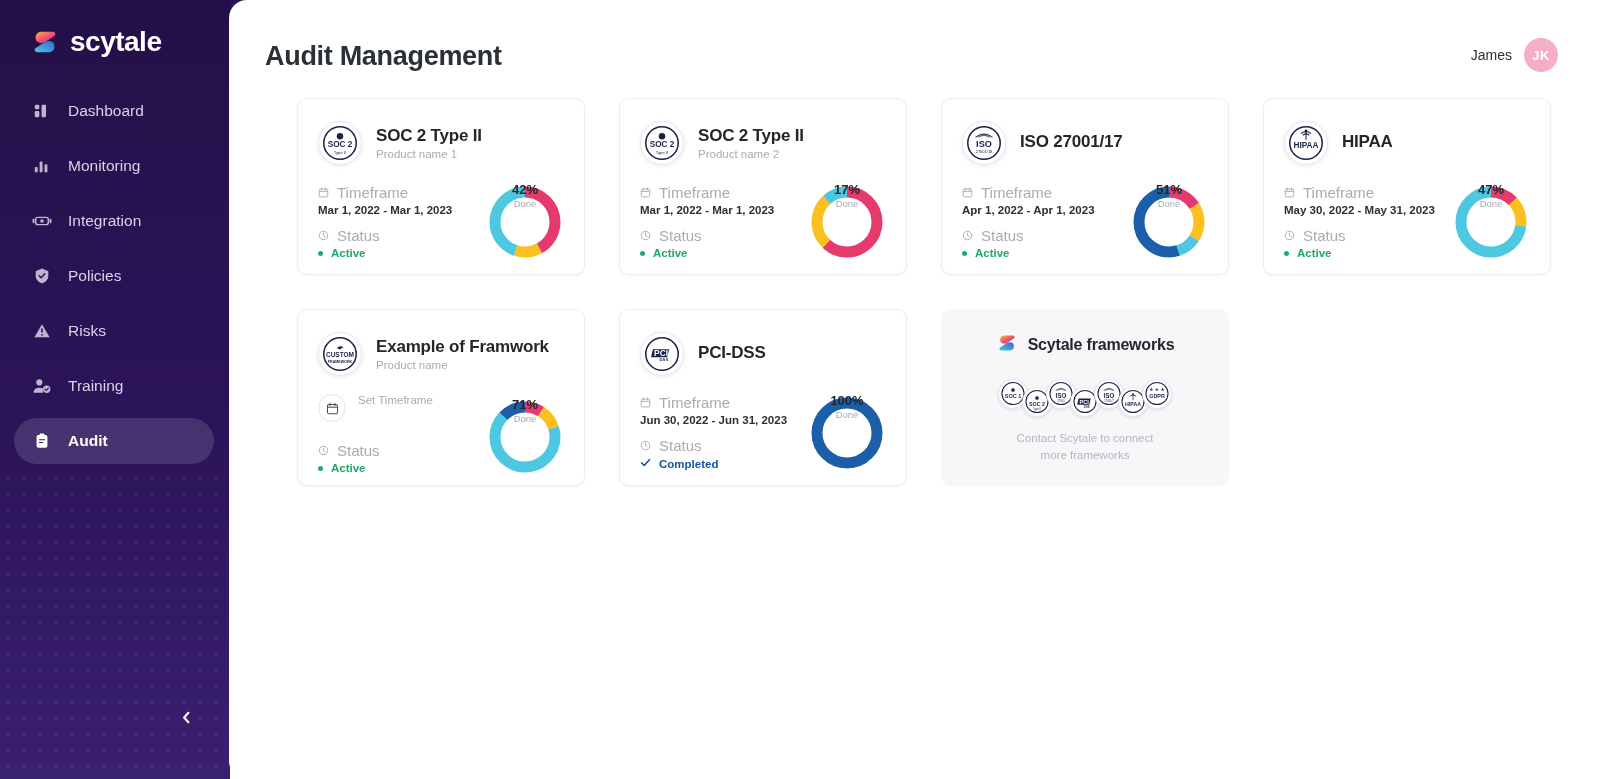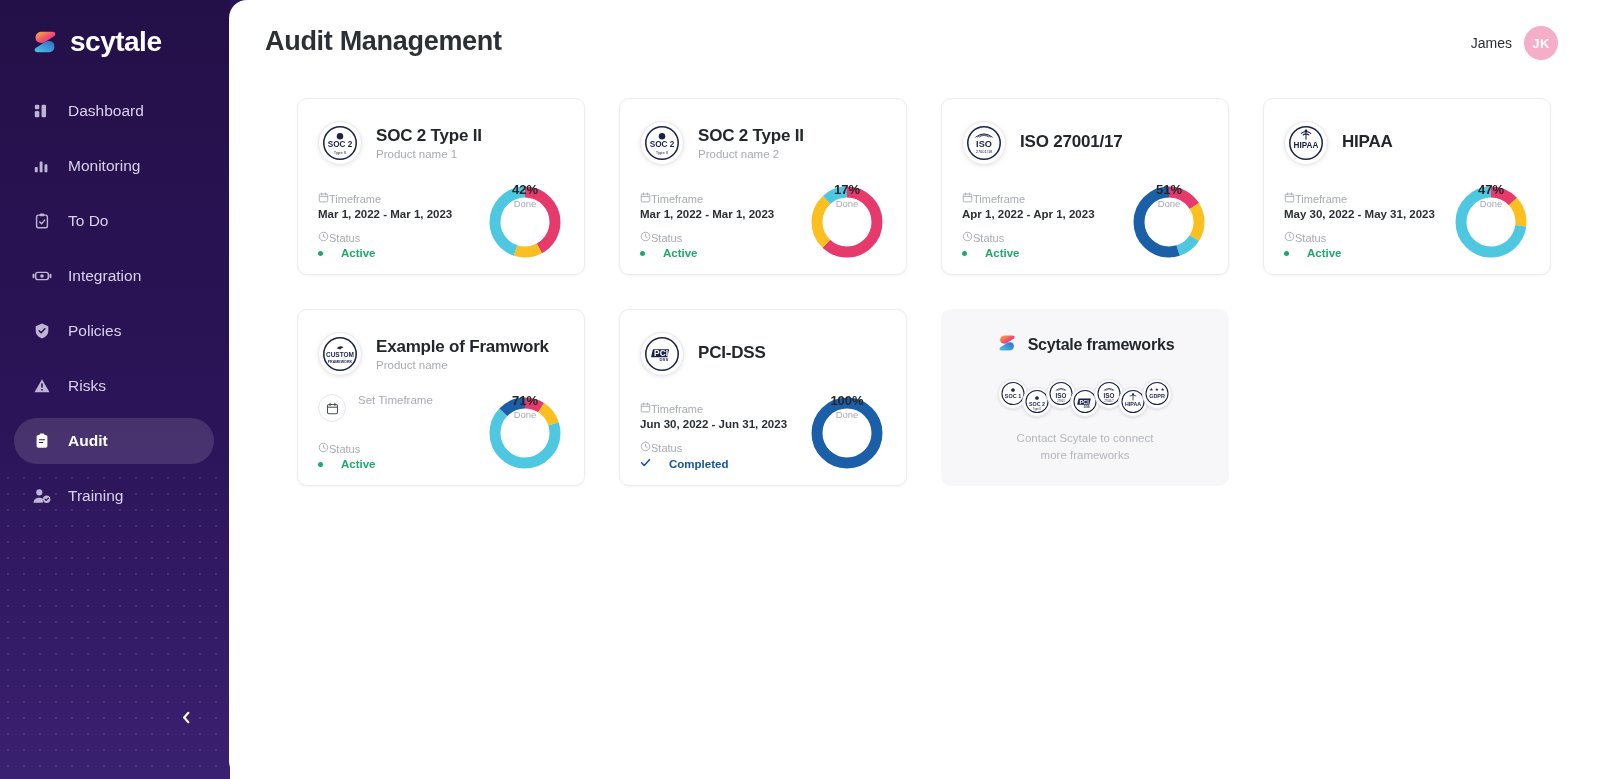--- a/index.html
+++ b/index.html
@@ -63,21 +63,21 @@
   
   .main {
     position: relative;
     flex: 1; height: 779px;
     background: #ffffff;
     border-radius: 18px 0 0 18px;
     margin-left: -1px;
     overflow: hidden;
   }
   .topbar {
-    display: flex; align-items: flex-start; justify-content: space-between;
+    display: flex; align-items: flex-end; justify-content: space-between;
     padding: 26px 42px 0 36px; height: 72px;
   }
   .page-title { font-size: 27px; font-weight: 700; color: #2b3034; letter-spacing: -0.3px; }
   .user-box { display: flex; align-items: center; gap: 12px; }
   .user-name { font-size: 14px; color: #2b3034; }
   .avatar {
     width: 34px; height: 34px; border-radius: 50%;
     background: #f5aec8; color: #ffffff;
     display: flex; align-items: center; justify-content: center;
     font-size: 13px; font-weight: 600; letter-spacing: .4px;
@@ -108,25 +108,25 @@
     display: flex; align-items: center; justify-content: center;
     overflow: hidden;
   }
   .card-titles { display: flex; flex-direction: column; justify-content: center; }
   .card-title { font-size: 17px; font-weight: 600; color: #23272b; line-height: 1.15; letter-spacing: -0.2px;}
   .card-sub { font-size: 11.5px; color: #a8abb4; margin-top: 2px; }
 
   .card-body { display: flex; align-items: flex-end; justify-content: space-between; margin-top: 14px; }
   .card-meta { padding-bottom: 2px; }
   .meta-label {
-    display: flex; align-items: center; gap: 0;
-    font-size: 11px; color: #a8abb4; margin-bottom: 3px;
+    display: flex; align-items: center; gap: 8px;
+    font-size: 15px; color: #a8abb4; margin-bottom: 3px;
   }
   .meta-value { font-size: 11.5px; font-weight: 700; color: #2b3034; margin-bottom: 11px; }
-  .meta-status { font-size: 11.5px; font-weight: 700; display: flex; align-items: center; gap: 18px; }
+  .meta-status { font-size: 11.5px; font-weight: 700; display: flex; align-items: center; gap: 8px; }
   .meta-status.active { color: #1fa86b; }
   .meta-status.completed { color: #12559e; }
   .dot-green { width: 5px; height: 5px; border-radius: 50%; background: #1fa86b; display:inline-block;}
 
   .set-timeframe {
     display: flex; gap: 12px; margin-bottom: 20px; cursor: pointer;
   }
   .tf-circle {
     width: 28px; height: 28px; border-radius: 50%; border: 1px solid #e4e4ea;
     display: flex; align-items: center; justify-content: center; background:#fff;
@@ -214,30 +214,20 @@
         <span class="nav-ico">
           <svg viewBox="0 0 20 20" width="18" height="18" fill="#d8d2ea">
             <rect x="2" y="11" width="3.2" height="6" rx="1"></rect>
               <rect x="7.4" y="5" width="3.2" height="12" rx="1"></rect>
             <rect x="12.8" y="8" width="3.2" height="9" rx="1"></rect>
           </svg>
         </span>
         <span>Monitoring</span>
       </div>
 
-      <div class="nav-item">
-        <span class="nav-ico">
-          <svg viewBox="0 0 20 20" width="18" height="18" fill="none" stroke="#d8d2ea" stroke-width="1.6">
-            <rect x="4" y="3.5" width="12" height="14" rx="2"></rect>
-            <rect x="7.5" y="1.8" width="5" height="3" rx="1" fill="#d8d2ea" stroke="none"></rect>
-            <path d="M7.5 11 l2 2 l3.5 -4" stroke-linecap="round" stroke-linejoin="round"></path>
-          </svg>
-        </span>
-        <span>To Do</span>
-      </div>
 
       <div class="nav-item">
         <span class="nav-ico">
           <svg viewBox="0 0 22 20" width="20" height="18" fill="#d8d2ea">
             <rect x="0.5" y="7.5" width="2.2" height="5" rx="1"></rect>
             <rect x="19.3" y="7.5" width="2.2" height="5" rx="1"></rect>
             <rect x="4" y="6" width="14" height="8" rx="2.4" fill="none" stroke="#d8d2ea" stroke-width="1.6"></rect>
             <circle cx="11" cy="10" r="2"></circle>
           </svg>
         </span>
@@ -258,42 +248,42 @@
         <span class="nav-ico">
           <svg viewBox="0 0 20 20" width="18" height="18">
             <path d="M10 2.4 L18.4 17 H1.6 Z" fill="#d8d2ea"></path>
             <rect x="9.1" y="7" width="1.8" height="5" rx=".9" fill="#2c1459"></rect>
             <circle cx="10" cy="14.3" r="1" fill="#2c1459"></circle>
           </svg>
         </span>
         <span>Risks</span>
       </div>
 
+      <div class="nav-item">
+        <span class="nav-ico">
+          <svg viewBox="0 0 22 20" width="20" height="18" fill="#d8d2ea">
+            <circle cx="8" cy="6" r="3.4"></circle>
+            <path d="M1.6 17.5 c0 -3.6 2.9 -5.6 6.4 -5.6 c1.5 0 2.9 .35 4 1 v4.6 Z"></path>
+            <circle cx="16.2" cy="13.6" r="4.1"></circle>
+            <path d="M14.4 13.6 l1.3 1.3 l2.4 -2.5" fill="none" stroke="#2c1459" stroke-width="1.4" stroke-linecap="round" stroke-linejoin="round"></path>
+          </svg>
+        </span>
+        <span>Training</span>
+      </div>
+
       <div class="nav-item active">
         <span class="nav-ico">
           <svg viewBox="0 0 20 20" width="18" height="18">
             <rect x="4" y="3.4" width="12" height="14.2" rx="2" fill="#ffffff"></rect>
             <rect x="7.4" y="1.8" width="5.2" height="3" rx="1" fill="#ffffff"></rect>
             <rect x="6.6" y="8" width="6.8" height="1.3" rx=".65" fill="#2c1459"></rect>
             <rect x="6.6" y="11" width="4.8" height="1.3" rx=".65" fill="#2c1459"></rect>
           </svg>
         </span>
         <span>Audit</span>
-      </div>
-
-      <div class="nav-item">
-        <span class="nav-ico">
-          <svg viewBox="0 0 22 20" width="20" height="18" fill="#d8d2ea">
-            <circle cx="8" cy="6" r="3.4"></circle>
-            <path d="M1.6 17.5 c0 -3.6 2.9 -5.6 6.4 -5.6 c1.5 0 2.9 .35 4 1 v4.6 Z"></path>
-            <circle cx="16.2" cy="13.6" r="4.1"></circle>
-            <path d="M14.4 13.6 l1.3 1.3 l2.4 -2.5" fill="none" stroke="#2c1459" stroke-width="1.4" stroke-linecap="round" stroke-linejoin="round"></path>
-          </svg>
-        </span>
-        <span>Training</span>
       </div>
 
     </nav>
 
     <div class="collapse-btn">
       <span>
         <svg viewBox="0 0 16 16" width="15" height="15" fill="none" stroke="#ffffff" stroke-width="2.3" stroke-linecap="round" stroke-linejoin="round">
           <path d="M10 3 L5.5 8 L10 13"></path>
         </svg>
       </span>

